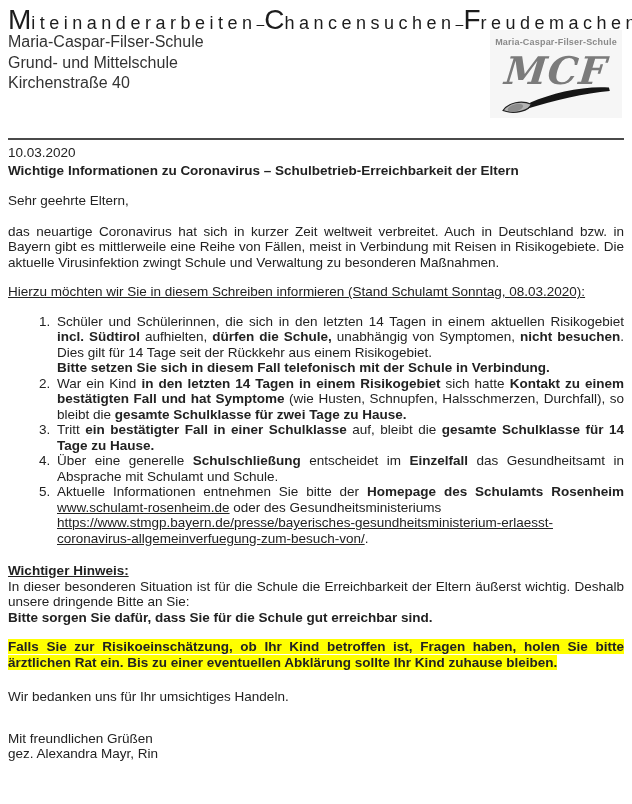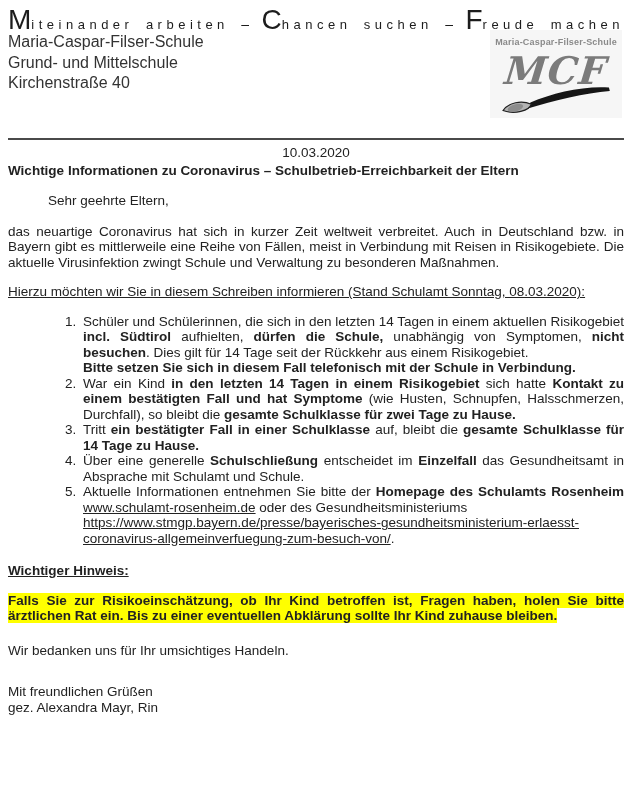--- a/index.html
+++ b/index.html
@@ -16,21 +16,21 @@
   }
   .page{position:relative;width:632px;height:804px;padding:0 8px;}
 
   
   .tagline{
     display:flex;justify-content:space-between;align-items:baseline;
     padding-top:6px;height:32px;color:#1c1c1c;white-space:nowrap;
   }
   .tg-word{white-space:nowrap;}
   .tg-initial{font-size:28px;line-height:1;font-weight:400;}
-  .tg-rest{font-size:13px;letter-spacing:4.5px;}
+  .tg-rest{font-size:18px;letter-spacing:4.5px;}
   .tg-dash .tg-rest{font-size:14px;letter-spacing:0;}
 
   
   .header{position:relative;margin-top:0;height:94px;}
   .sender{font-size:16px;line-height:20.5px;color:#333;}
   .logo{
     position:absolute;right:2px;top:-2px;width:132px;height:88px;
     background:#f6f6f6;text-align:center;overflow:hidden;
   }
   .logo-name{
@@ -39,30 +39,30 @@
   }
   .logo-initials{
     font-family:"DejaVu Serif",serif;font-style:italic;font-weight:700;
     font-size:38px;line-height:38px;color:#7b7b7b;letter-spacing:1px;
     transform:skewX(-6deg);margin-top:1px;
   }
   .logo-brush{margin-top:-6px;}
 
   .rule{border:0;border-top:2px solid #4a4a4a;margin:12px 0 0 0;}
 
-  .date{ text-align:center;margin-top:5px; }
+  .date{ text-align:left;margin-top:5px; }
 
   .subject{font-weight:700;margin-top:2px;}
-  .salutation{margin-top:15px;margin-left:40px;}
+  .salutation{margin-top:15px;}
   .para{margin-top:15px;text-align:justify;}
 
   .info-heading{margin-top:14px;text-decoration:underline;}
 
   ol.info-list{margin:14px 0 0 0;padding-left:46px;}
-  ol.info-list li{padding-left:3px;text-align:justify;margin-left:26px;}
+  ol.info-list li{padding-left:3px;text-align:justify;}
 
   .hint-heading{margin-top:17px;font-weight:700;text-decoration:underline;}
   .hint-body{margin-top:0;text-align:justify;}
   .highlight-para{margin-top:14px;text-align:justify;}
 
   .thanks{margin-top:19px;}
   .closing{margin-top:26px;}
   .signature{}
 
   .seg.b{font-weight:700;}
@@ -120,20 +120,21 @@
   <ol class="info-list">
       <li><span class="seg">Schüler und Schülerinnen, die sich in den letzten 14 Tagen in einem aktuellen Risikogebiet </span><span class="seg b">incl. Südtirol</span><span class="seg"> aufhielten, </span><span class="seg b">dürfen die Schule,</span><span class="seg"> unabhängig von Symptomen, </span><span class="seg b">nicht besuchen</span><span class="seg">. Dies gilt für 14 Tage seit der Rückkehr aus einem Risikogebiet.</span><br><span class="seg b">Bitte setzen Sie sich in diesem Fall telefonisch mit der Schule in Verbindung.</span></li>
       <li><span class="seg">War ein Kind </span><span class="seg b">in den letzten 14 Tagen in einem Risikogebiet</span><span class="seg"> sich hatte </span><span class="seg b">Kontakt zu einem bestätigten Fall und hat Symptome</span><span class="seg"> (wie Husten, Schnupfen, Halsschmerzen, Durchfall), so bleibt die </span><span class="seg b">gesamte Schulklasse für zwei Tage zu Hause.</span></li>
       <li><span class="seg">Tritt </span><span class="seg b">ein bestätigter Fall in einer Schulklasse</span><span class="seg"> auf, bleibt die </span><span class="seg b">gesamte Schulklasse für 14 Tage zu Hause.</span></li>
       <li><span class="seg">Über eine generelle </span><span class="seg b">Schulschließung</span><span class="seg"> entscheidet im </span><span class="seg b">Einzelfall</span><span class="seg"> das Gesundheitsamt in Absprache mit Schulamt und Schule.</span></li>
       <li><span class="seg">Aktuelle Informationen entnehmen Sie bitte der </span><span class="seg b">Homepage des Schulamts Rosenheim</span><span class="seg"> </span><a class="seg u">www.schulamt-rosenheim.de</a><span class="seg"> oder des Gesundheitsministeriums</span><br><a class="seg u">https://www.stmgp.bayern.de/presse/bayerisches-gesundheitsministerium-erlaesst-</a><br><a class="seg u">coronavirus-allgemeinverfuegung-zum-besuch-von/</a><span class="seg">.</span></li>
     </ol>
 
   <div class="hint-heading">Wichtiger Hinweis:</div>
 
+  <div class="hint-body"><span class="seg">In dieser besonderen Situation ist für die Schule die Erreichbarkeit der Eltern äußerst wichtig. Deshalb unsere dringende Bitte an Sie:</span><br><span class="seg b">Bitte sorgen Sie dafür, dass Sie für die Schule gut erreichbar sind.</span></div>
 
   <div class="highlight-para"><span class="seg b hl">Falls Sie zur Risikoeinschätzung, ob Ihr Kind betroffen ist, Fragen haben, holen Sie bitte ärztlichen Rat ein. Bis zu einer eventuellen Abklärung sollte Ihr Kind zuhause bleiben.</span></div>
 
   <div class="thanks">Wir bedanken uns für Ihr umsichtiges Handeln.</div>
 
   <div class="closing">Mit freundlichen Grüßen</div>
 
   <div class="signature">gez. Alexandra Mayr, Rin</div>
 
 </div>

